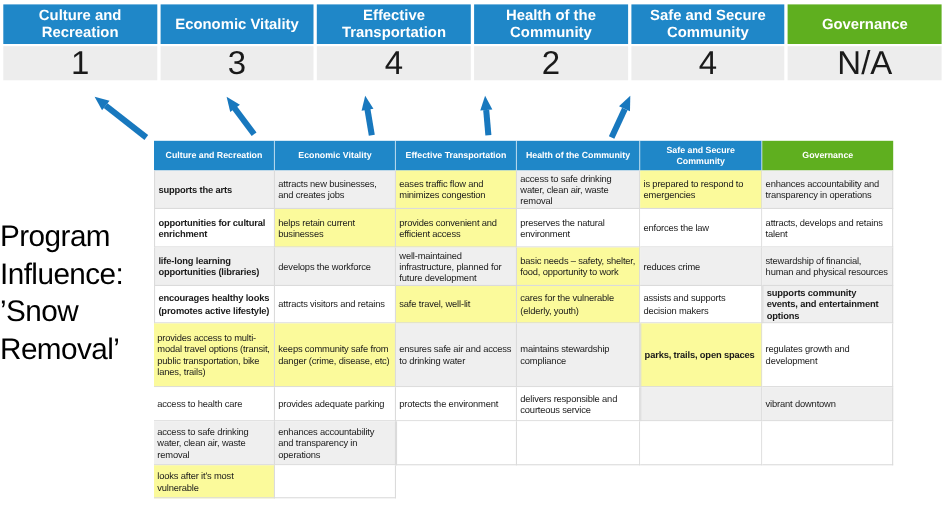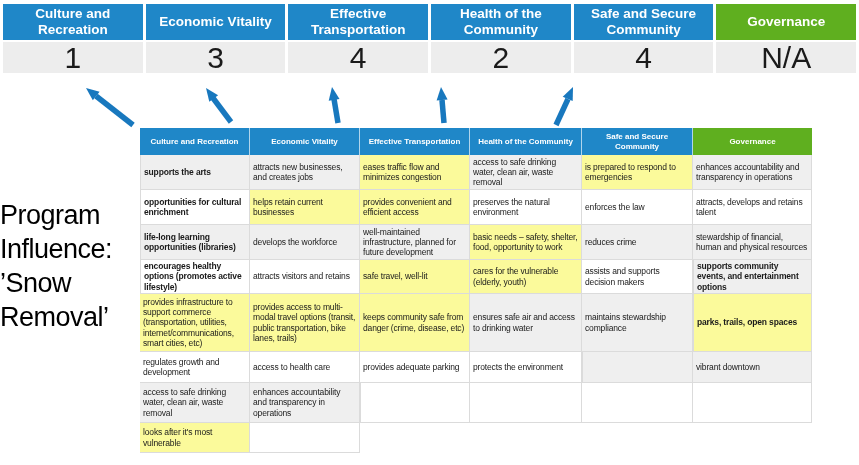--- a/index.html
+++ b/index.html
@@ -158,39 +158,36 @@
       <div class="mx-cell gray hl">
         <span>basic needs – safety, shelter, food, opportunity to work</span>
       </div>
       <div class="mx-cell gray">
         <span>reduces crime</span>
       </div>
       <div class="mx-cell gray">
         <span>stewardship of financial, human and physical resources</span>
       </div>
       <div class="mx-cell c0">
-        <span>encourages healthy options (promotes active lifestyle)</span>
+        <span>encourages healthy looks (promotes active lifestyle)</span>
       </div>
       <div class="mx-cell">
         <span>attracts visitors and retains</span>
       </div>
       <div class="mx-cell hl">
         <span>safe travel, well-lit</span>
       </div>
       <div class="mx-cell hl">
         <span>cares for the vulnerable (elderly, youth)</span>
       </div>
       <div class="mx-cell">
         <span>assists and supports decision makers</span>
       </div>
       <div class="mx-cell gray c0">
         <span>supports community events, and entertainment options</span>
-      </div>
-      <div class="mx-cell gray hl">
-        <span>provides infrastructure to support commerce (transportation, utilities, internet/communications, smart cities, etc)</span>
       </div>
       <div class="mx-cell gray hl">
         <span>provides access to multi-modal travel options (transit, public transportation, bike lanes, trails)</span>
       </div>
       <div class="mx-cell gray hl">
         <span>keeps community safe from danger (crime, disease, etc)</span>
       </div>
       <div class="mx-cell gray">
         <span>ensures safe air and access to drinking water</span>
       </div>
@@ -205,20 +202,23 @@
       </div>
       <div class="mx-cell">
         <span>access to health care</span>
       </div>
       <div class="mx-cell">
         <span>provides adequate parking</span>
       </div>
       <div class="mx-cell">
         <span>protects the environment</span>
       </div>
+      <div class="mx-cell">
+        <span>delivers responsible and courteous service</span>
+      </div>
       <div class="mx-cell gray c0">
         <span></span>
       </div>
       <div class="mx-cell gray">
         <span>vibrant downtown</span>
       </div>
       <div class="mx-cell gray">
         <span>access to safe drinking water, clean air, waste removal</span>
       </div>
       <div class="mx-cell gray">

